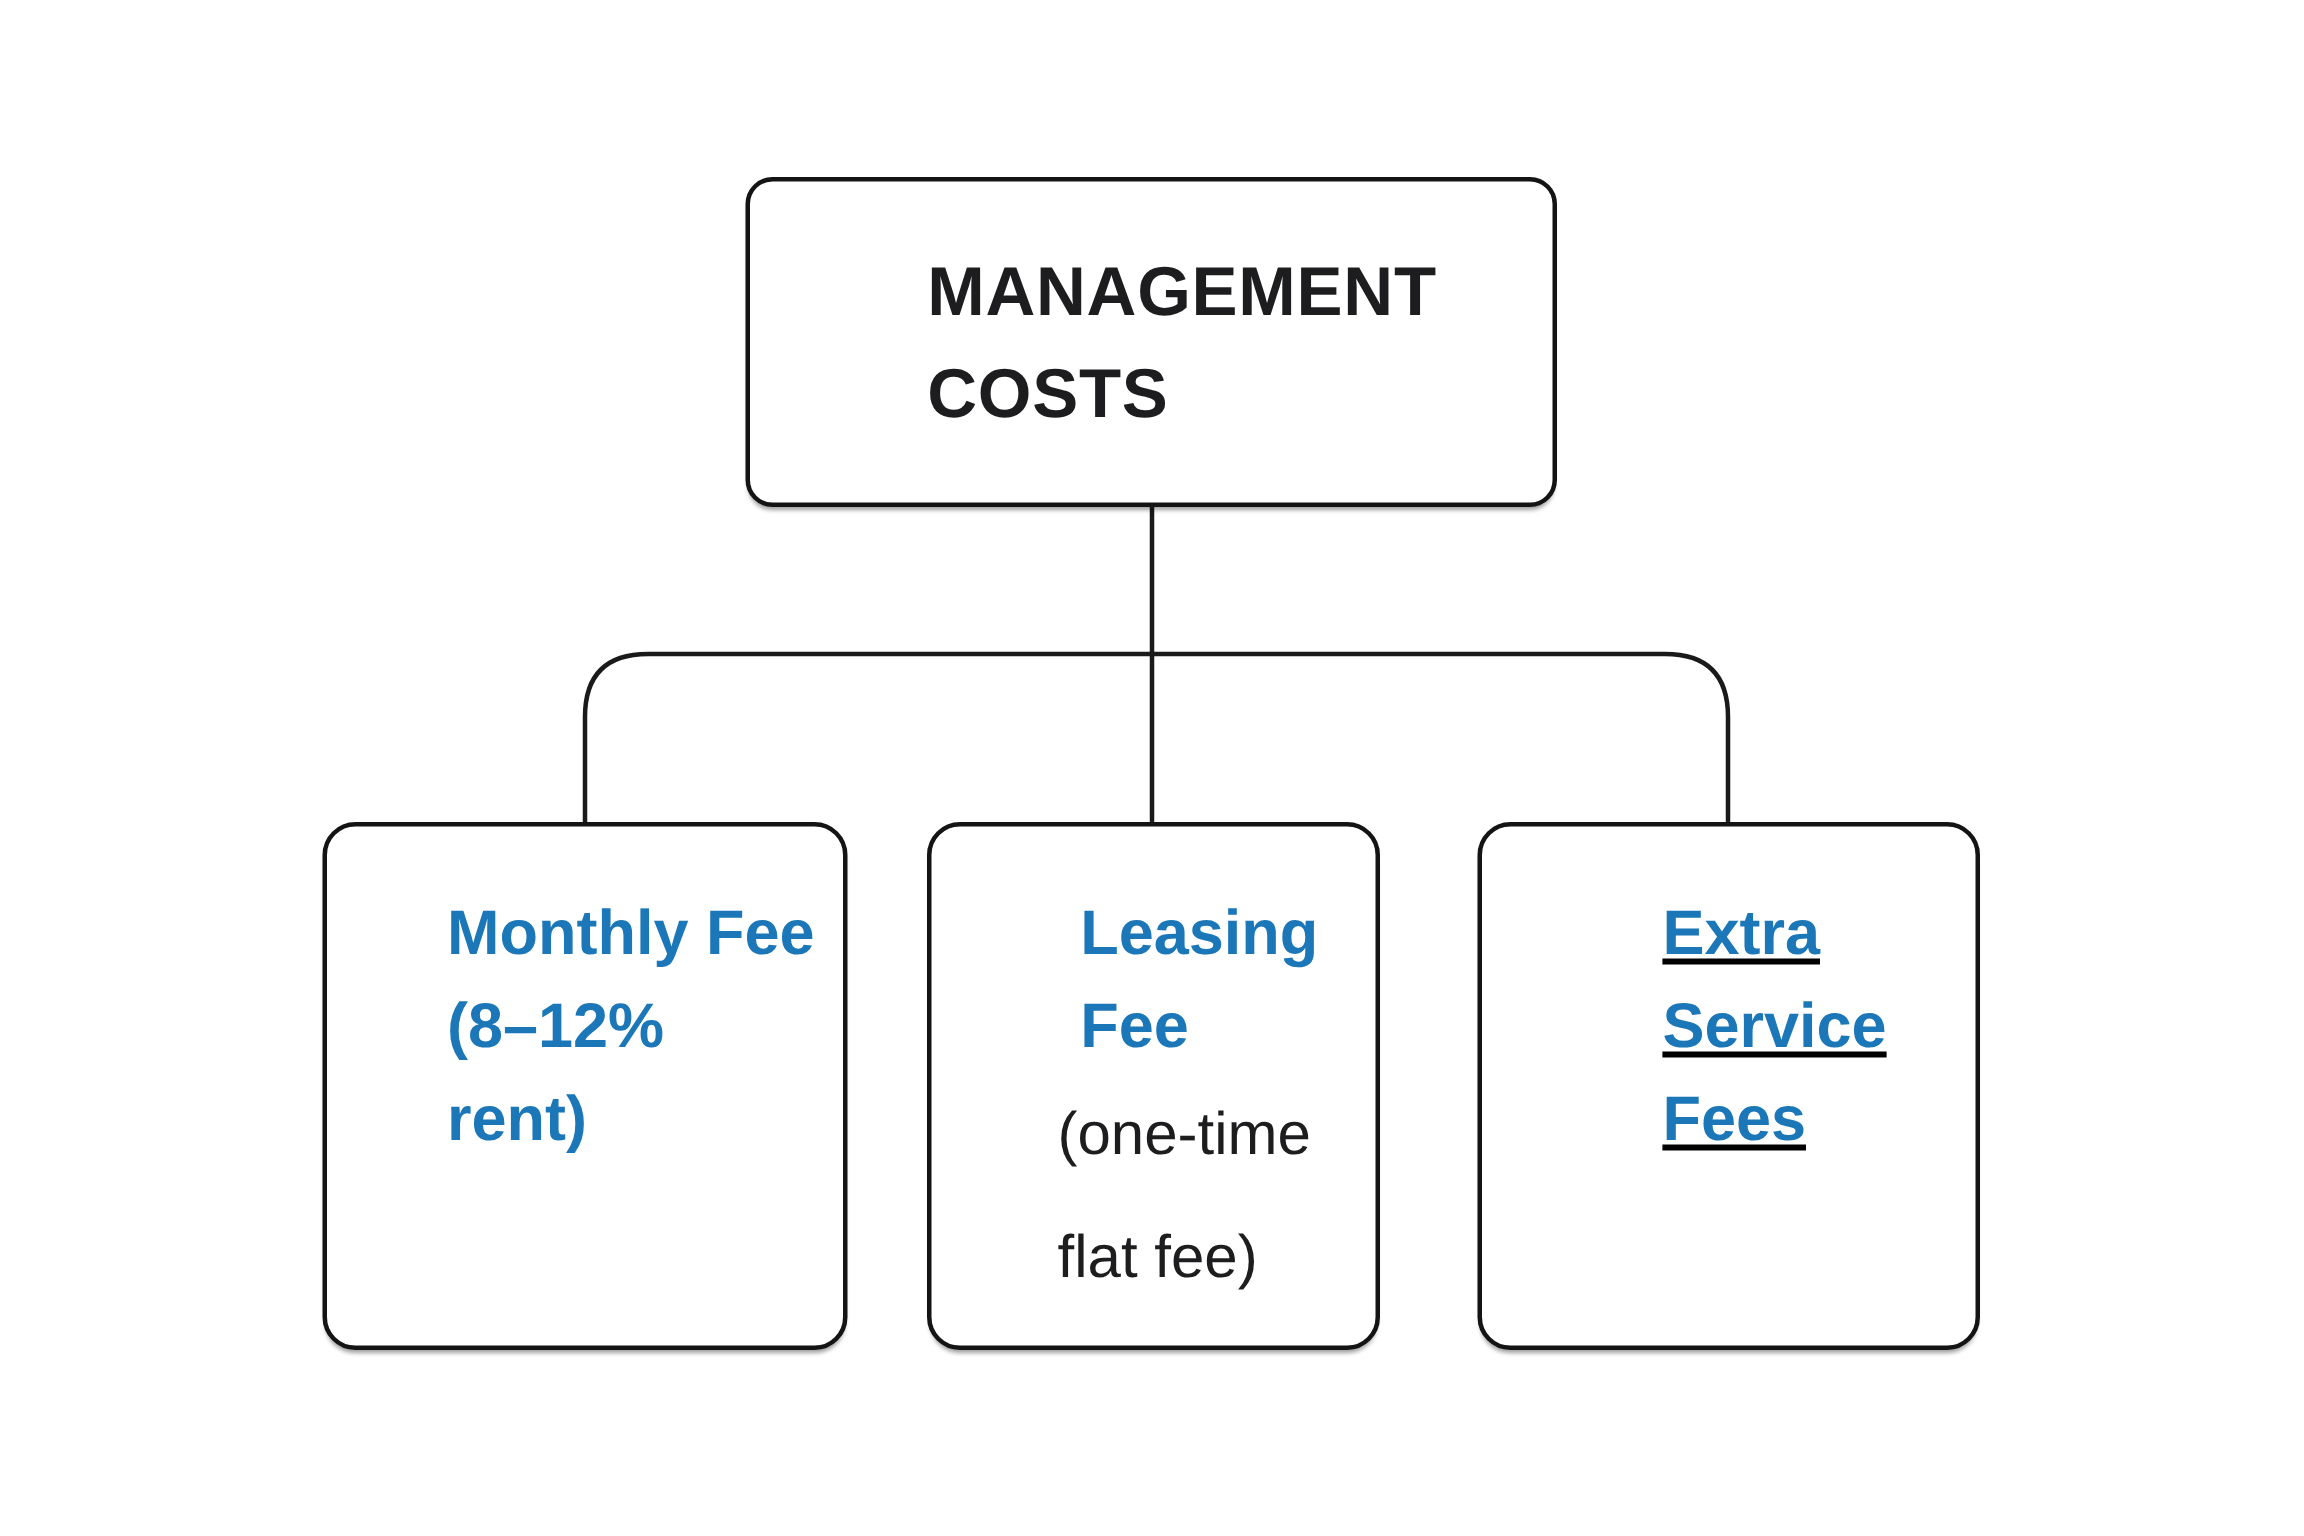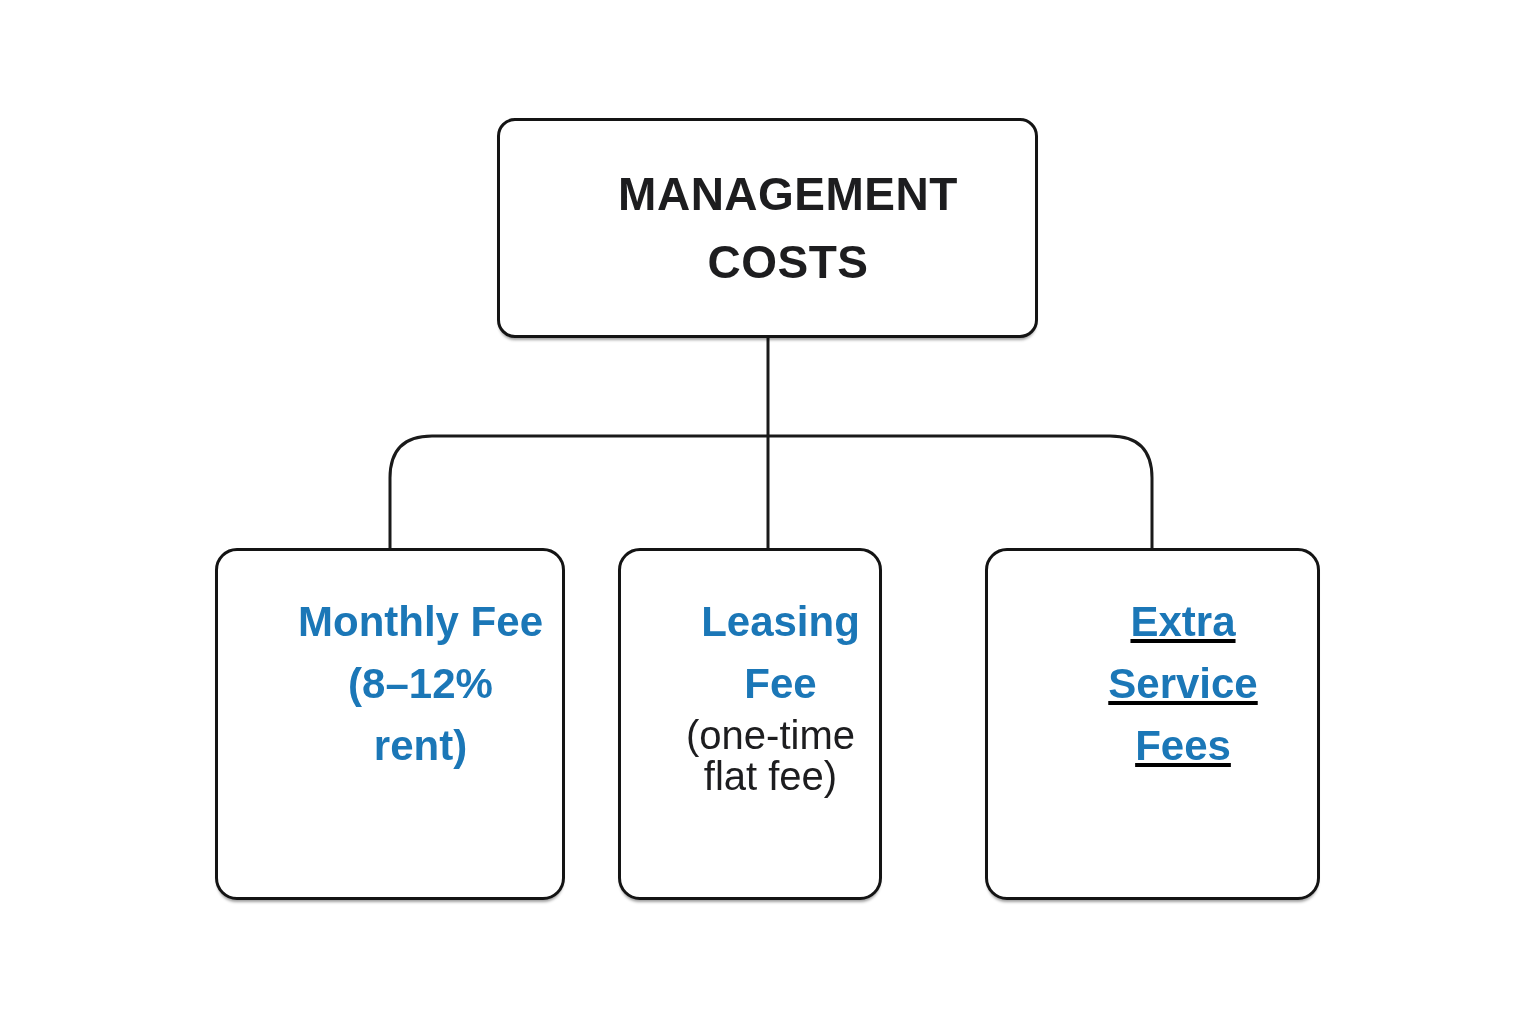--- a/index.html
+++ b/index.html
@@ -32,21 +32,20 @@
     stroke-width: 3;
   }
   .node {
     position: absolute;
     background: #ffffff;
     border: 3px solid #141414;
     box-shadow: 0 4px 3px -2px rgba(0,0,0,0.38);
     display: flex;
     flex-direction: column;
     align-items: center;
-    text-align: center;
     white-space: pre-line;
     padding-left: 41px;
   }
   .node-root {
     left: 497px; top: 118px;
     width: 541px; height: 220px;
     border-radius: 18px;
     justify-content: center;
     font-size: 46px;
     font-weight: 700;
@@ -65,26 +64,26 @@
     font-size: 42px;
     font-weight: 600;
     line-height: 62px;
     color: var(--accent);
     white-space: pre-line;
     margin-left: 20px;
   }
   .node-child .child-subtitle {
     font-size: 40px;
     font-weight: 400;
-    line-height: 41px;
+    line-height: 82px;
     color: var(--ink);
     white-space: pre-line;
   }
   .node-monthly { left: 215px; width: 350px; }
-  .node-leasing { left: 618px; width: 264px; }
+  .node-leasing { left: 618px; width: 302px; }
   .node-extra   { left: 985px; width: 335px; text-decoration: underline; }
 </style>
 </head>
 <body>
 
 <div class="canvas">
 
   <svg class="connectors" viewBox="0 0 1536 1024" xmlns="http://www.w3.org/2000/svg" aria-hidden="true">
     <path d="M768 338 L768 548"></path>
     <path d="M390 548 V478 Q390 436 432 436 H1110 Q1152 436 1152 478 V548"></path>

